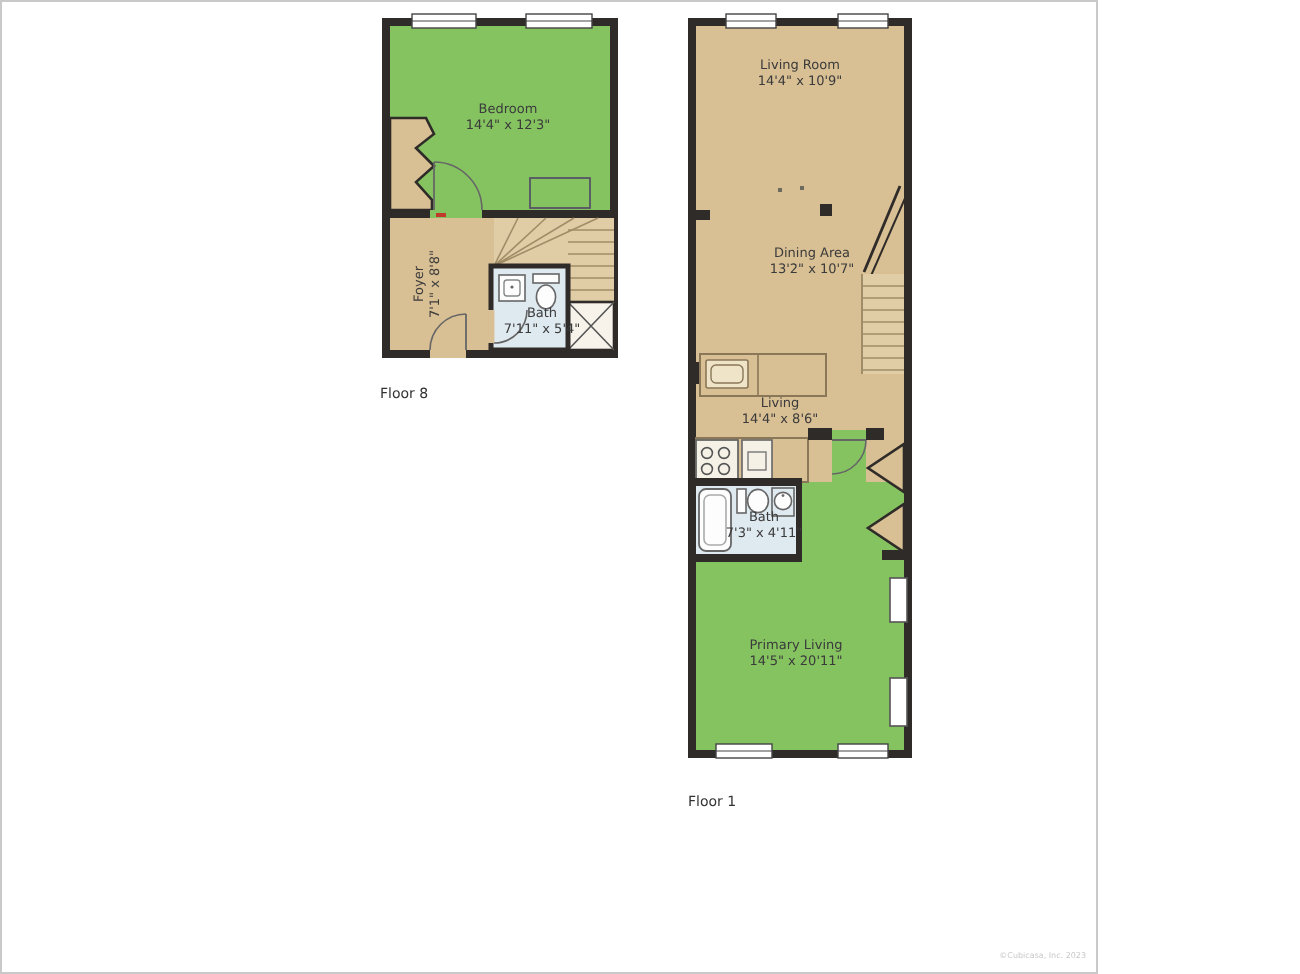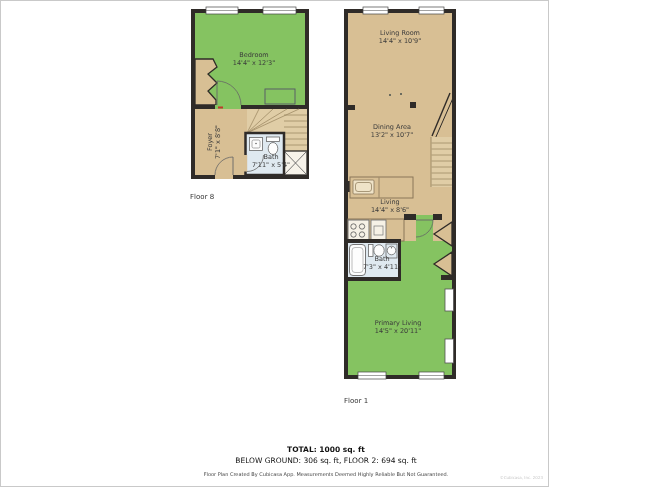--- a/index.html
+++ b/index.html
@@ -204,40 +204,35 @@
   </div>
   <div class="room-label" style="left:270px;top:160px">
     <div>Bath</div>
     <div>7'11" x 5'4"</div>
   </div>
 
   <div class="room-label" style="left:399px;top:36px">
     <div>Living Room</div>
     <div>14'4" x 10'9"</div>
   </div>
-  <div class="room-label" style="left:391px;top:130px">
+  <div class="room-label" style="left:405px;top:130px">
     <div>Dining Area</div>
     <div>13'2" x 10'7"</div>
   </div>
   <div class="room-label" style="left:389px;top:205px">
     <div>Living</div>
     <div>14'4" x 8'6"</div>
   </div>
   <div class="room-label" style="left:381px;top:262px">
     <div>Bath</div>
     <div>7'3" x 4'11"</div>
   </div>
   <div class="room-label" style="left:397px;top:326px">
     <div>Primary Living</div>
     <div>14'5" x 20'11"</div>
   </div>
 
   <div class="floor-label" style="left:189px;top:192px">Floor 8</div>
   <div class="floor-label" style="left:343px;top:396px">Floor 1</div>
 
-  <div class="footer">
-    <div class="total">TOTAL: 1000 sq. ft</div>
-    <div class="breakdown">BELOW GROUND: 306 sq. ft, FLOOR 2: 694 sq. ft</div>
-    <div class="disclaimer">Floor Plan Created By Cubicasa App. Measurements Deemed Highly Reliable But Not Guaranteed.</div>
-  </div>
   <div class="watermark">©Cubicasa, Inc. 2023</div>
 
 </div>
 
 </body></html>

